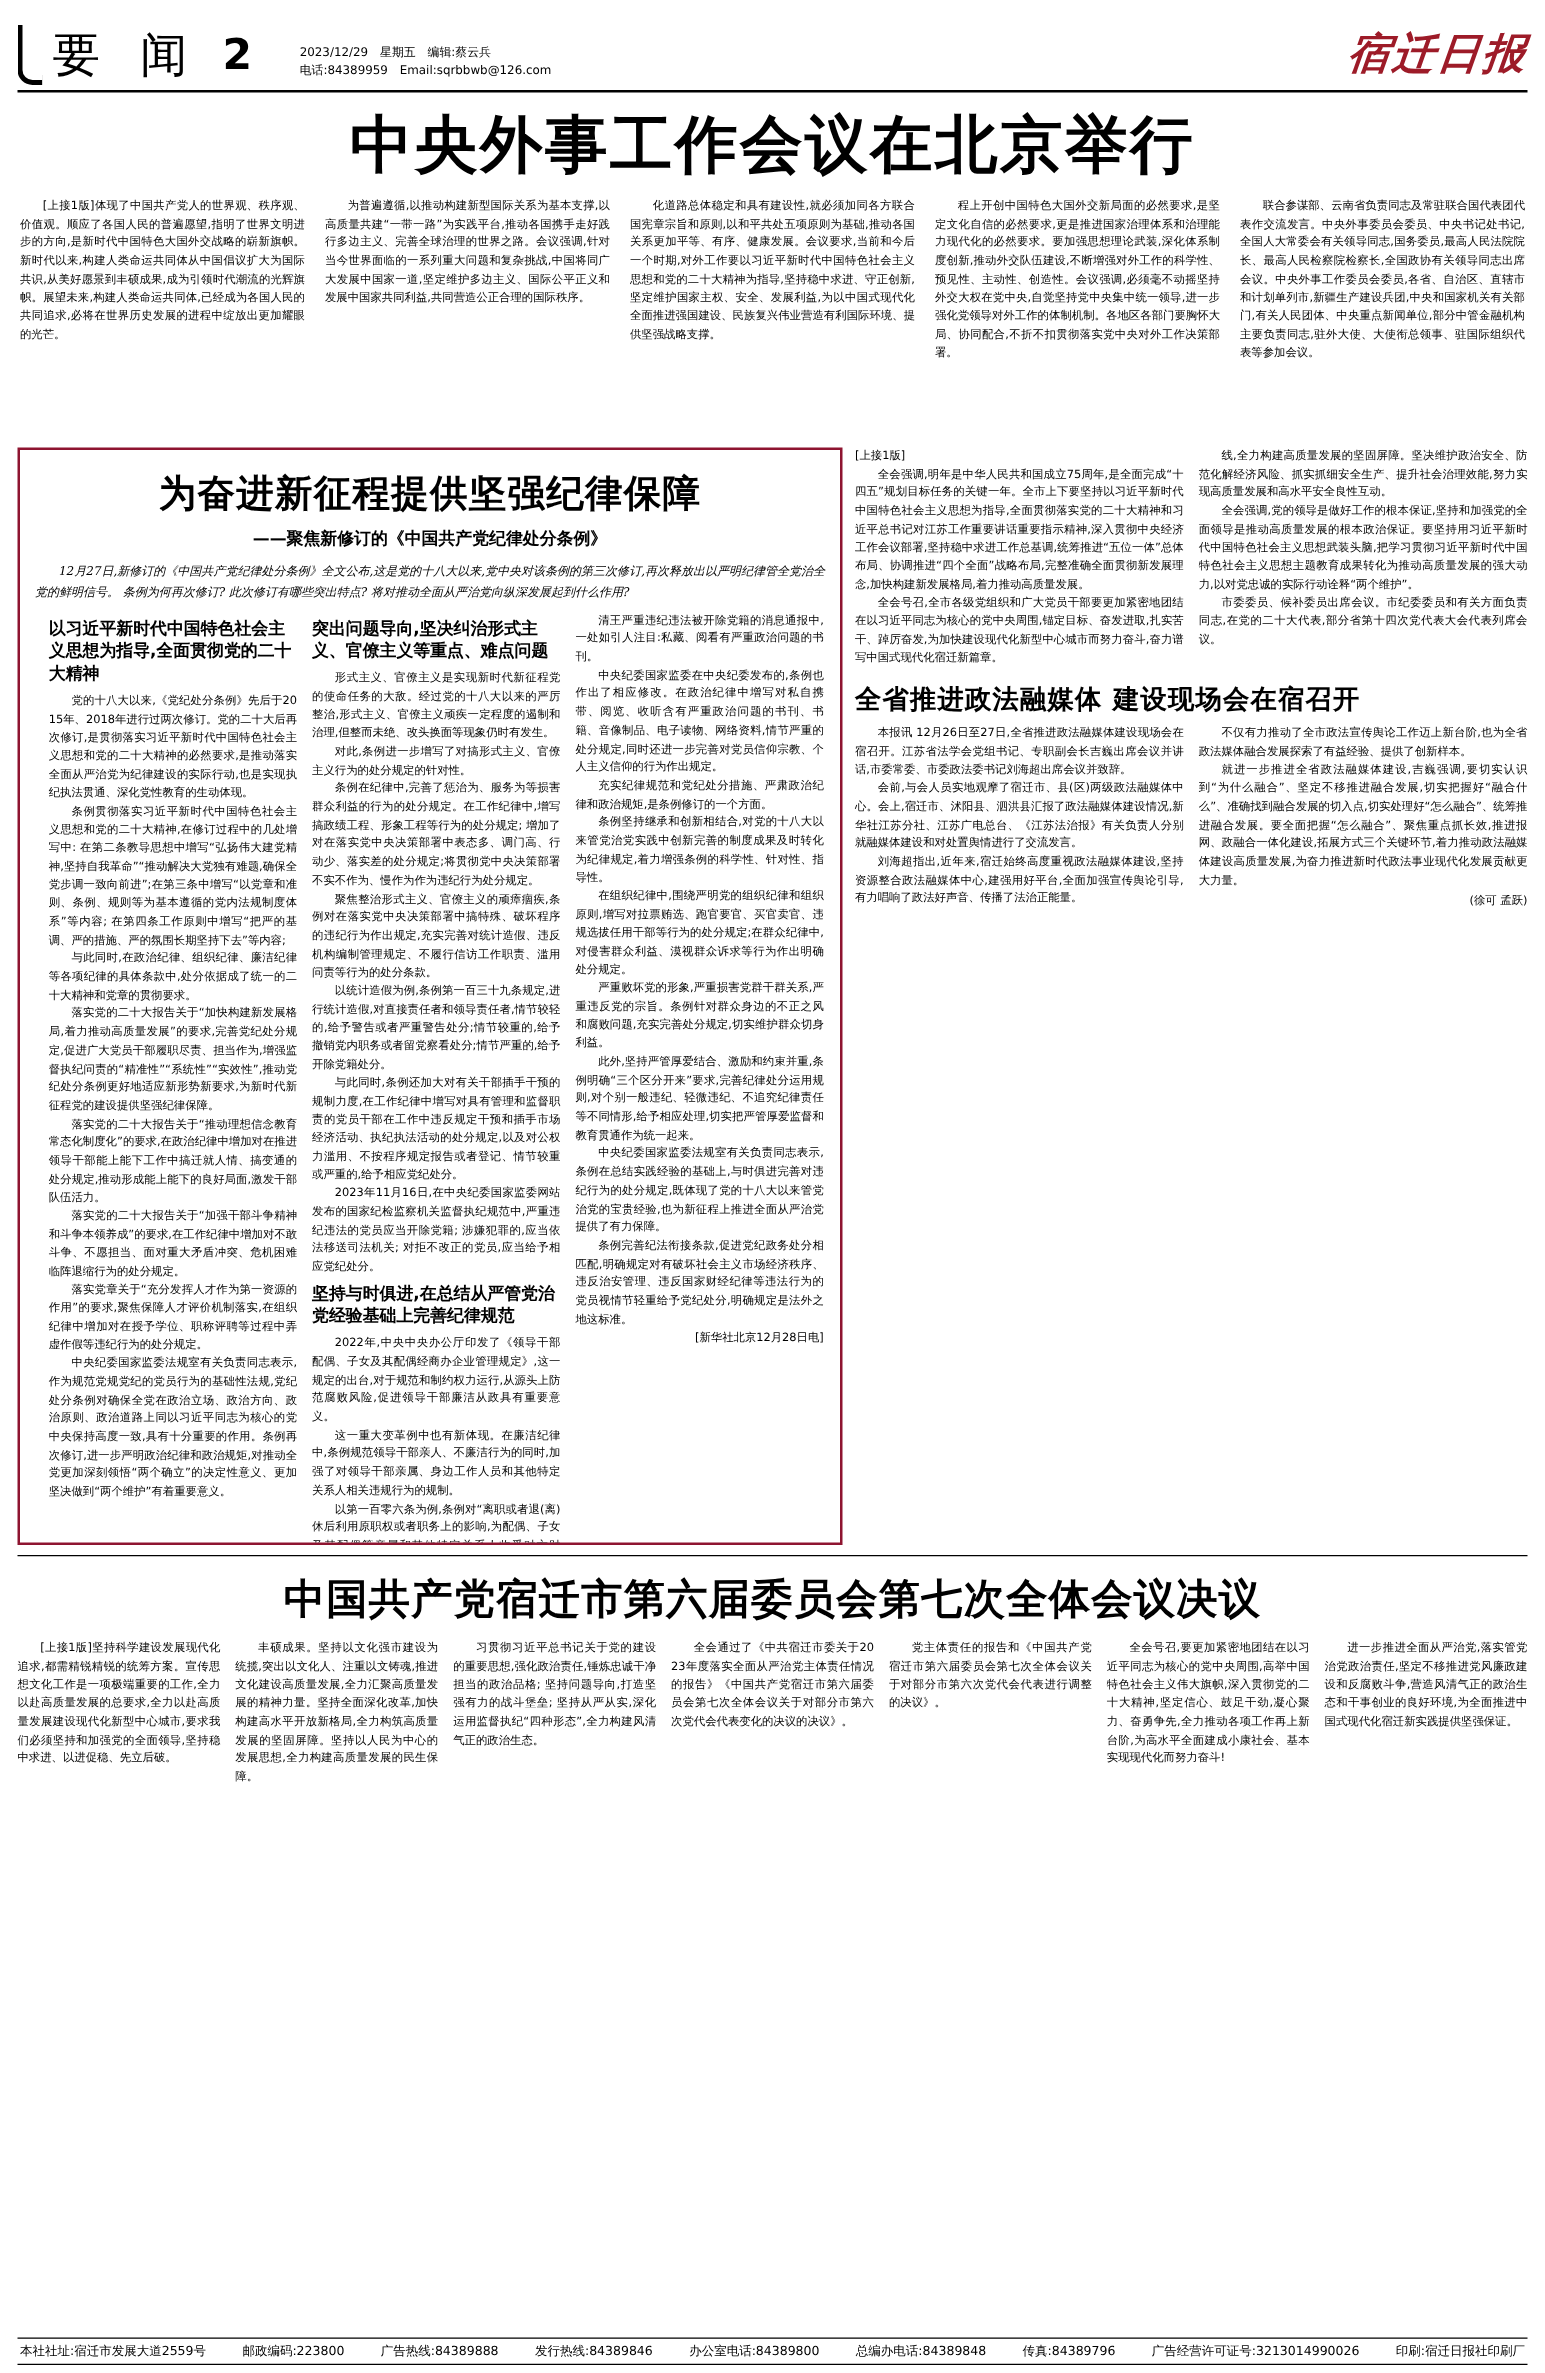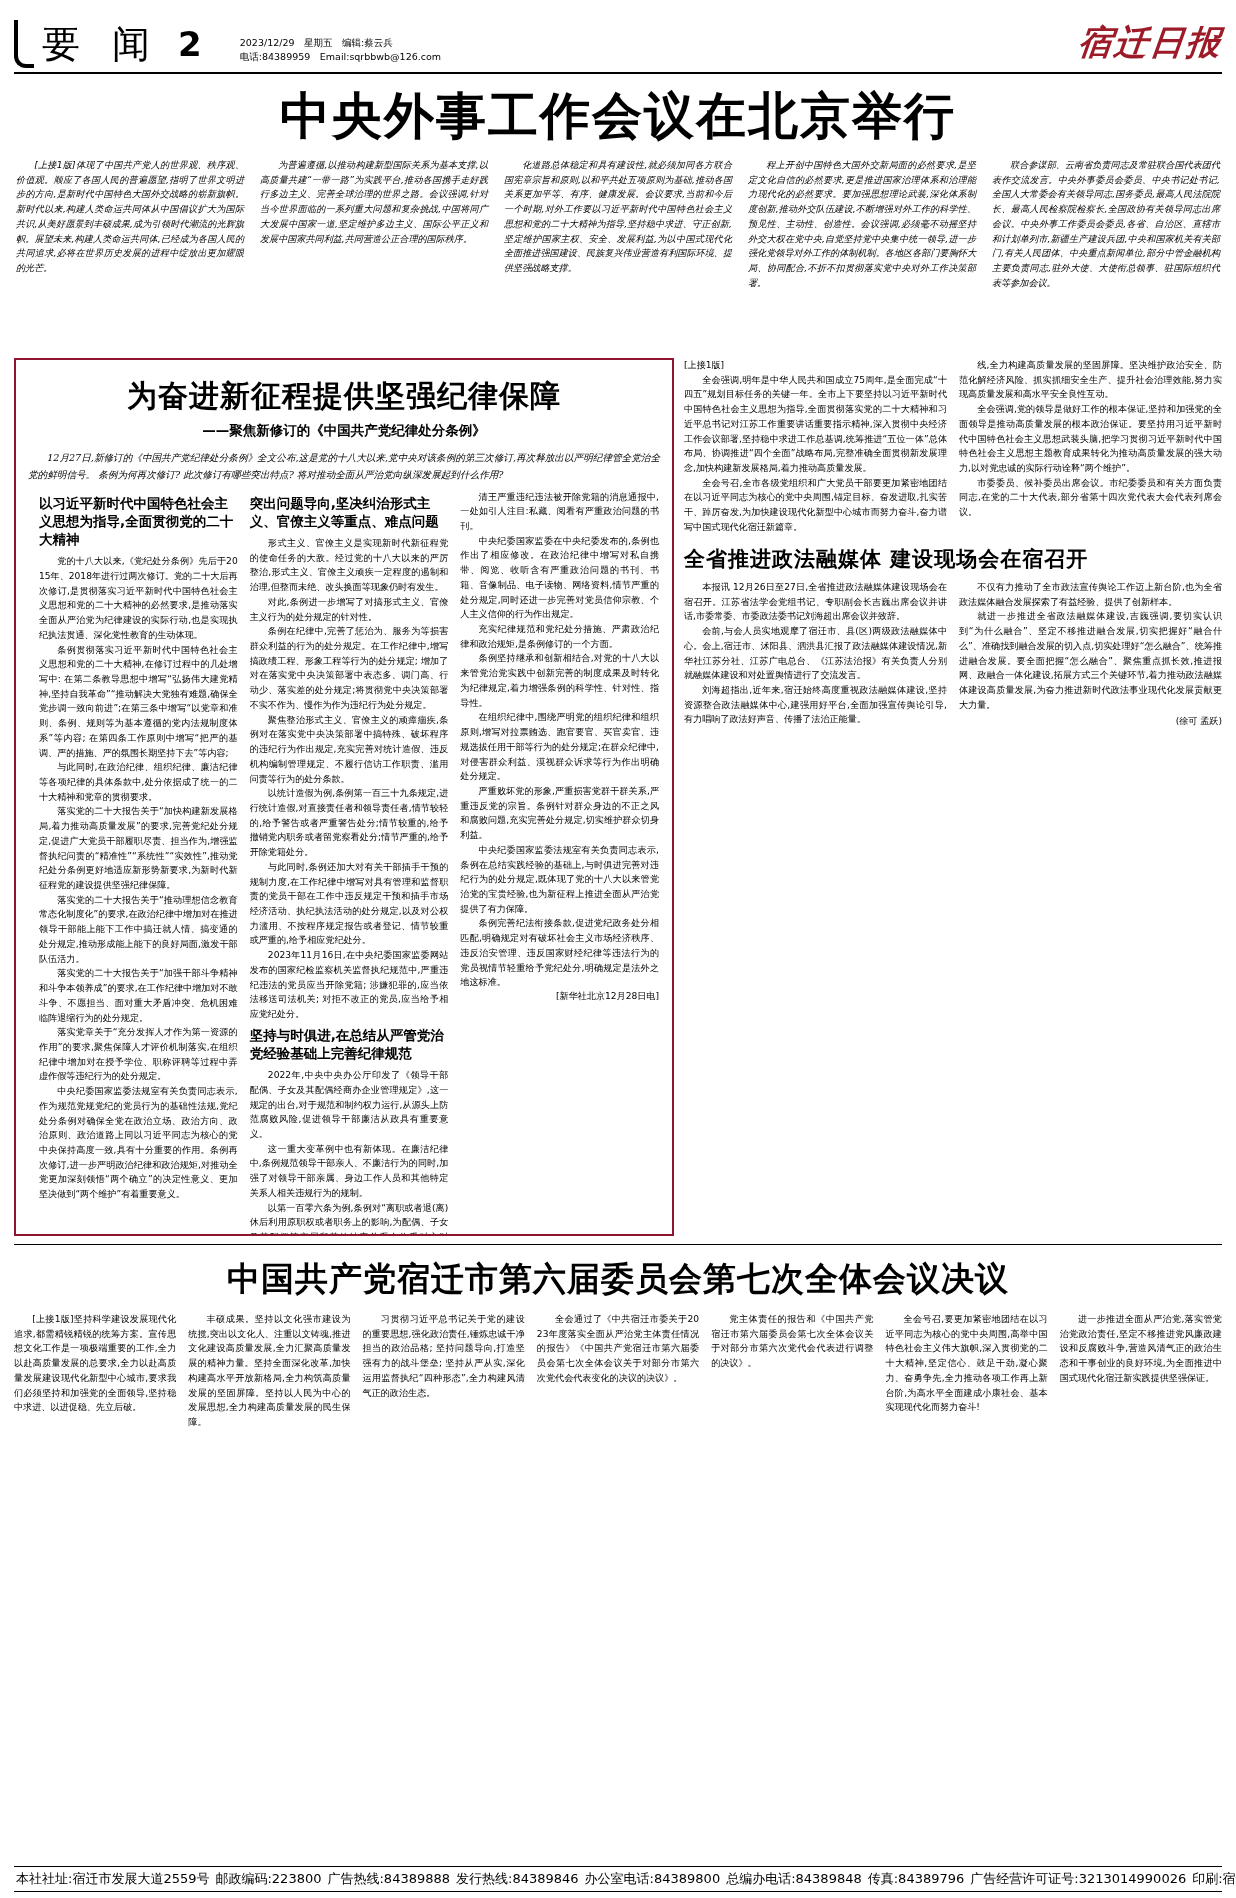--- a/index.html
+++ b/index.html
@@ -42,21 +42,21 @@
   .col{flex:1;min-width:0;}
   .body-txt{
     font-size:9.1px;line-height:1.62;text-align:justify;
     font-family:"DejaVu Sans","Liberation Sans",sans-serif;
     word-break:break-all;hyphens:none;
   }
   .body-txt p{margin:0;text-indent:2em;}
   .body-txt p.noind{text-indent:0;}
 
   
-  .top-article{padding-top:4px;height:190px;overflow:hidden;font-style:italic;}
+  .top-article{padding-top:4px;height:190px;overflow:hidden;}
   .top-article .col{padding:0 2px;}
 
   
   .feature-wrap{display:flex;gap:10px;margin-top:10px;}
   .feature-box{
     flex:0 0 660px;border:2px solid #8e1430;box-sizing:border-box;
     padding:12px 12px 8px 12px;height:878px;overflow:hidden;position:relative;
   }
   .f-title{
     text-align:center;font-weight:bold;font-size:30px;letter-spacing:1px;
@@ -96,21 +96,21 @@
     text-align:center;font-weight:bold;font-size:33px;letter-spacing:1px;
     padding:12px 0 10px 0;
     font-family:"DejaVu Serif","Liberation Serif",serif;
   }
 
   
   .footer{
     position:absolute;left:0;right:0;bottom:6px;
     border:1px solid #000;border-left:none;border-right:none;
     margin:0 14px;padding:3px 2px;
-    font-size:13px;display:flex;justify-content:space-between;gap:6px;
+    font-size:10px;display:flex;justify-content:space-between;gap:6px;
     white-space:nowrap;
   }
   .footer span{display:inline-block;}
   .byline{text-align:right;font-size:9.1px;padding-top:2px;}
   .endmark{text-align:right;font-size:9.1px;}
 </style>
 </head>
 <body>
 
 <div class="page">
@@ -197,20 +197,21 @@
         </div>
 
         <div class="col">
           <div class="body-txt">
             <p>清王严重违纪违法被开除党籍的消息通报中,一处如引人注目:私藏、阅看有严重政治问题的书刊。</p>
             <p>中央纪委国家监委在中央纪委发布的,条例也作出了相应修改。在政治纪律中增写对私自携带、阅览、收听含有严重政治问题的书刊、书籍、音像制品、电子读物、网络资料,情节严重的处分规定,同时还进一步完善对党员信仰宗教、个人主义信仰的行为作出规定。</p>
             <p>充实纪律规范和党纪处分措施、严肃政治纪律和政治规矩,是条例修订的一个方面。</p>
             <p>条例坚持继承和创新相结合,对党的十八大以来管党治党实践中创新完善的制度成果及时转化为纪律规定,着力增强条例的科学性、针对性、指导性。</p>
             <p>在组织纪律中,围绕严明党的组织纪律和组织原则,增写对拉票贿选、跑官要官、买官卖官、违规选拔任用干部等行为的处分规定;在群众纪律中,对侵害群众利益、漠视群众诉求等行为作出明确处分规定。</p>
             <p>严重败坏党的形象,严重损害党群干群关系,严重违反党的宗旨。条例针对群众身边的不正之风和腐败问题,充实完善处分规定,切实维护群众切身利益。</p>
+            <p>此外,坚持严管厚爱结合、激励和约束并重,条例明确“三个区分开来”要求,完善纪律处分运用规则,对个别一般违纪、轻微违纪、不追究纪律责任等不同情形,给予相应处理,切实把严管厚爱监督和教育贯通作为统一起来。</p>
             <p>中央纪委国家监委法规室有关负责同志表示,条例在总结实践经验的基础上,与时俱进完善对违纪行为的处分规定,既体现了党的十八大以来管党治党的宝贵经验,也为新征程上推进全面从严治党提供了有力保障。</p>
             <p>条例完善纪法衔接条款,促进党纪政务处分相匹配,明确规定对有破坏社会主义市场经济秩序、违反治安管理、违反国家财经纪律等违法行为的党员视情节轻重给予党纪处分,明确规定是法外之地这标准。</p>
           </div>
           <div class="endmark">[新华社北京12月28日电]</div>
         </div>
 
       </div>
     </div>
 
     <div class="right-stack">

